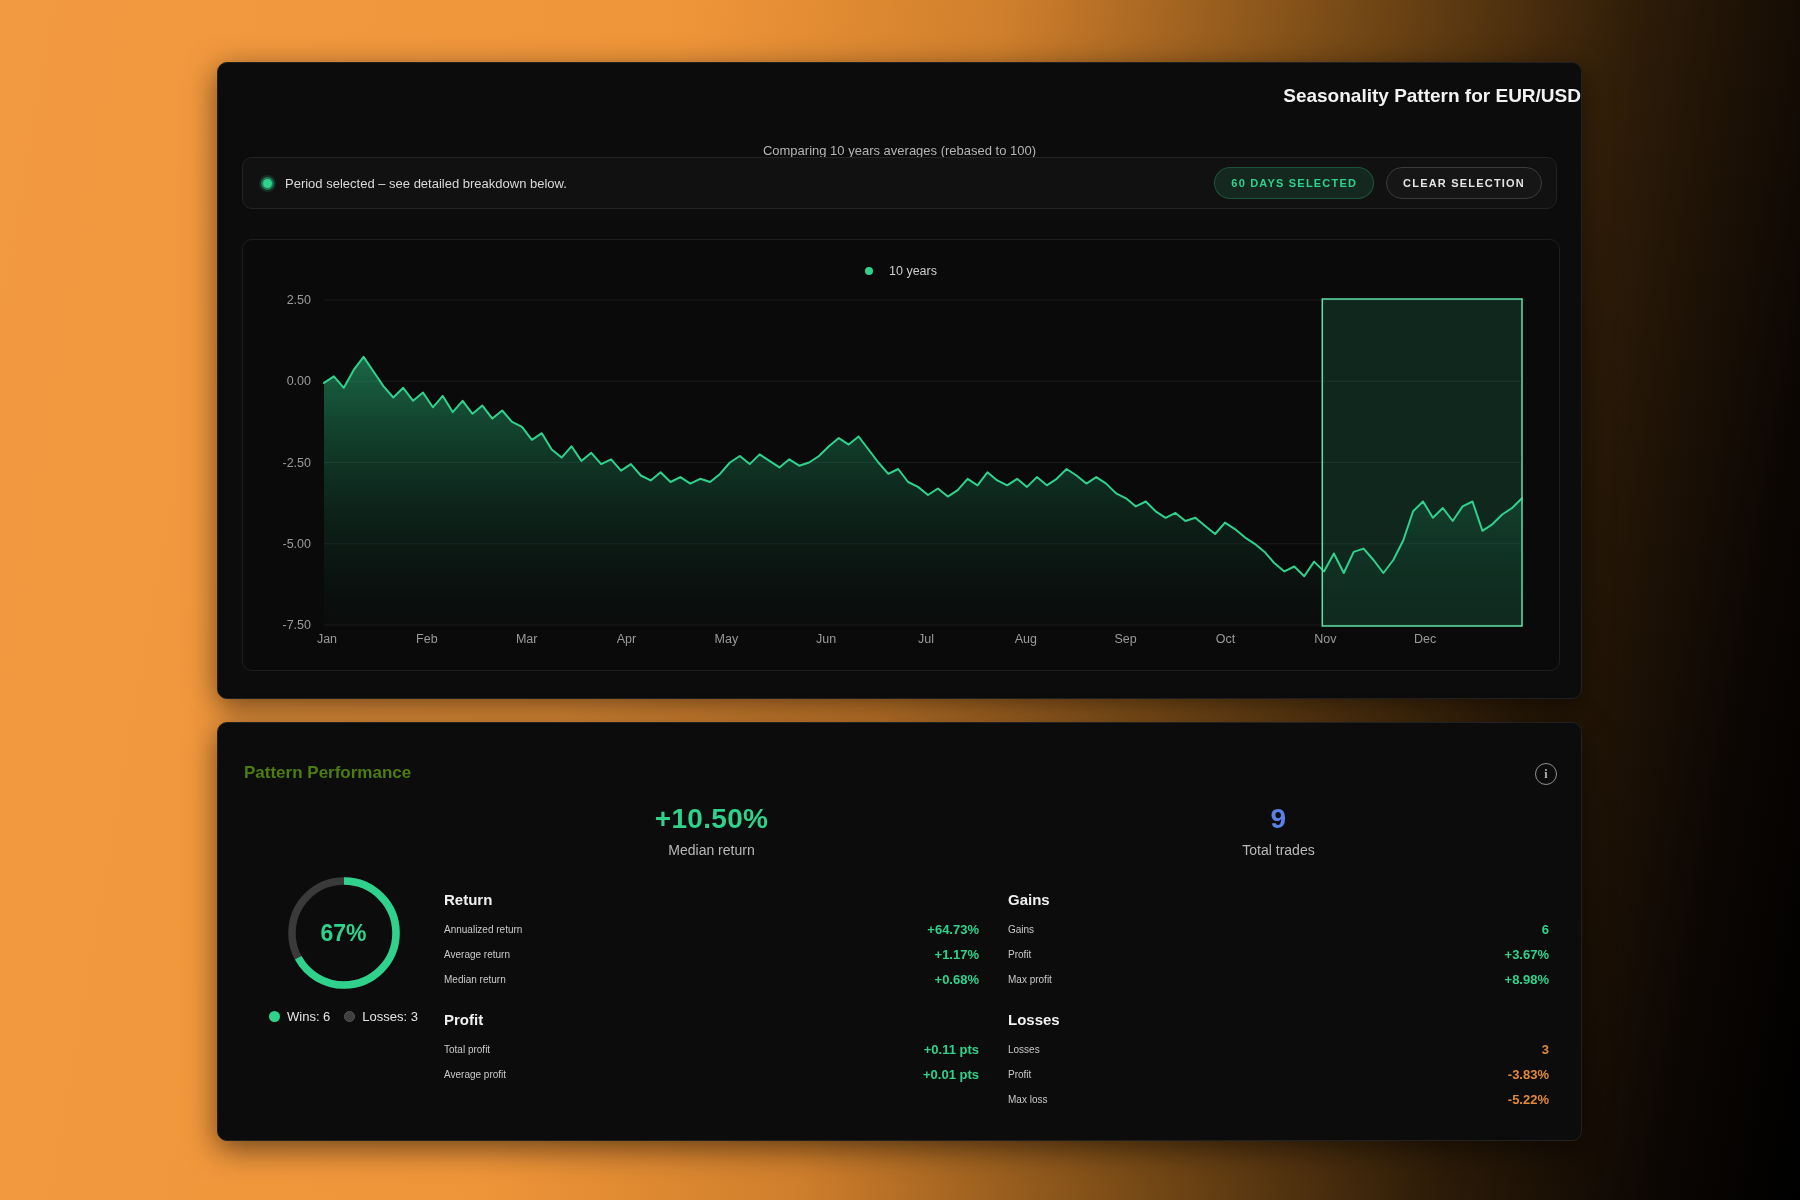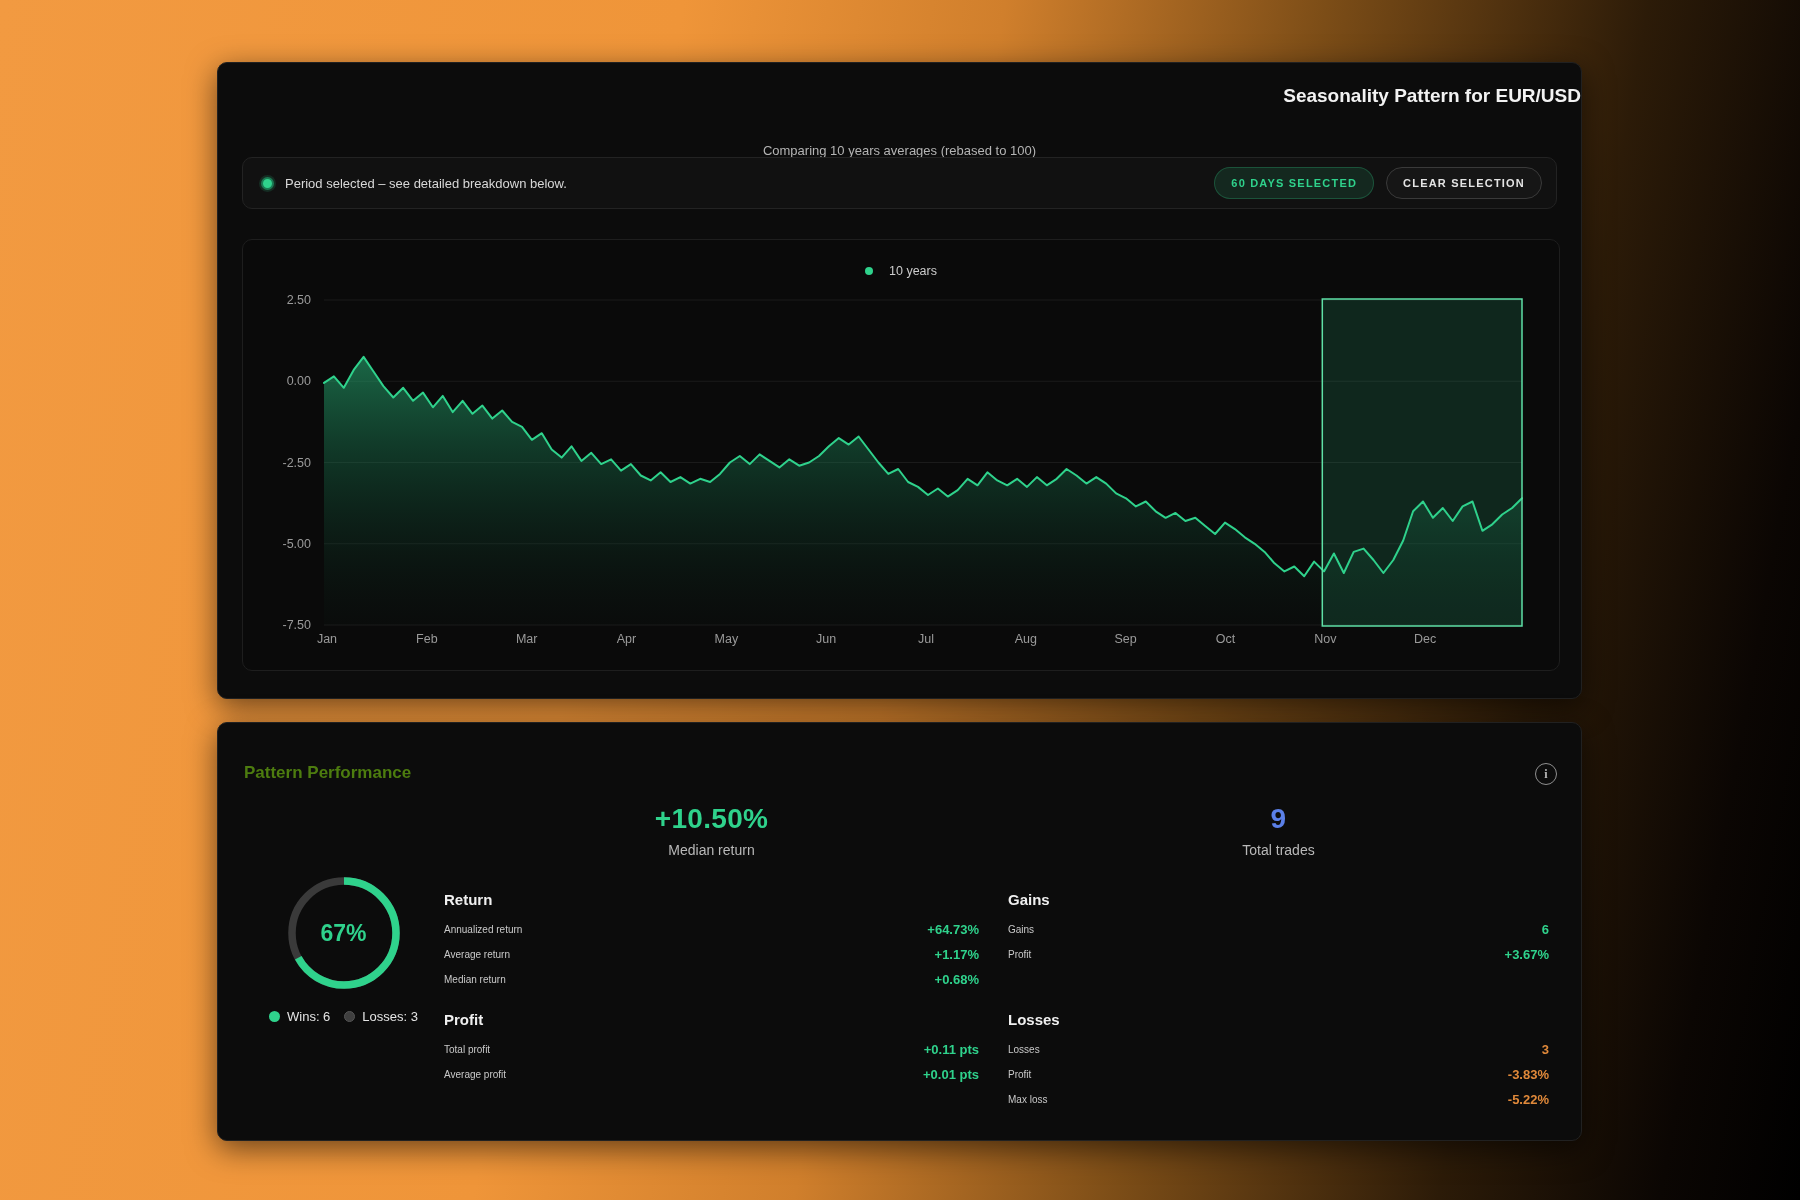--- a/index.html
+++ b/index.html
@@ -169,20 +169,24 @@
     <div class="stat-section" id="sec-gains">
       <div class="sec-title">Gains</div>
       <div class="sec-row">
         <span class="row-label">Gains</span>
         <span class="row-val">6</span>
       </div>
       <div class="sec-row">
         <span class="row-label">Profit</span>
         <span class="row-val">+3.67%</span>
       </div>
+      <div class="sec-row">
+        <span class="row-label">Max profit</span>
+        <span class="row-val">+8.98%</span>
+      </div>
     </div>
 
     <div class="stat-section" id="sec-profit">
       <div class="sec-title">Profit</div>
       <div class="sec-row">
         <span class="row-label">Total profit</span>
         <span class="row-val">+0.11 pts</span>
       </div>
       <div class="sec-row">
         <span class="row-label">Average profit</span>

